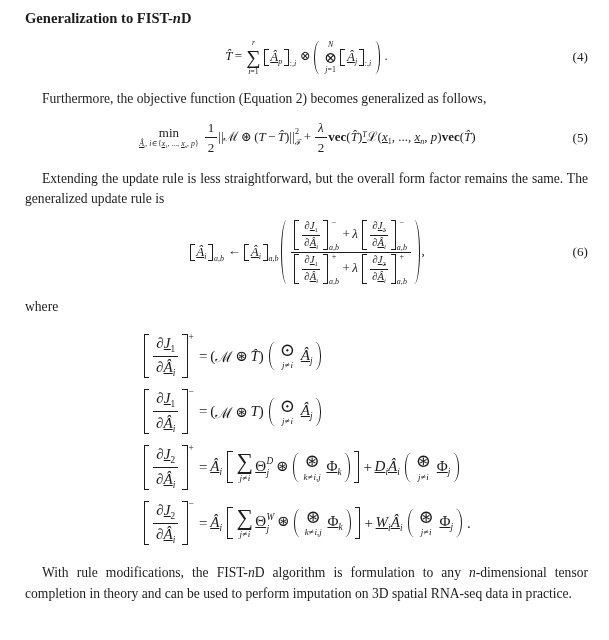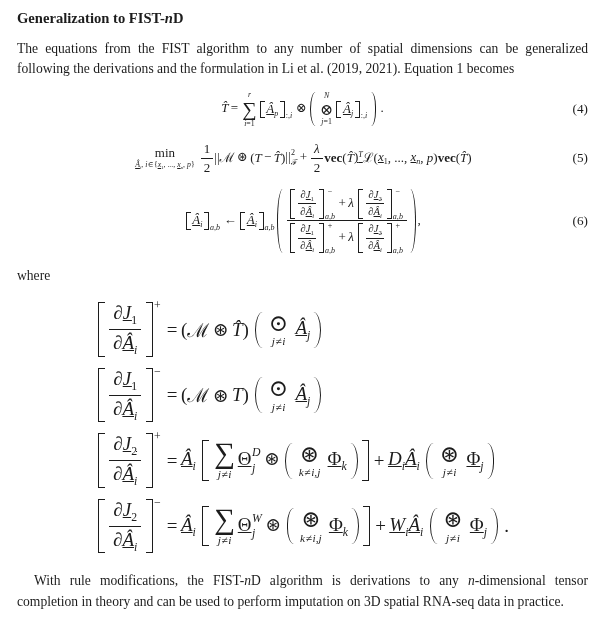--- a/index.html
+++ b/index.html
@@ -2,38 +2,38 @@
 <html><head>
 <meta charset="utf-8">
 <style>
   html,body{margin:0;padding:0;background:#ffffff;}
   body{
     width:609px;height:640px;overflow:hidden;box-sizing:border-box;
     color:#1c1c1c;
     font-family:"Liberation Serif","DejaVu Serif",serif;
     font-size:13.6px;
   }
-  .page{padding:5px 21px 0 17px;}
+  .page{padding:5px 21px 0 25px;}
   h2{font-size:14.6px;margin:5px 0 12px 0;font-weight:bold;}
   .para{text-align:justify;line-height:1.5;margin:0 0 4px 0;}
   .indent{text-indent:17px;}
   .rt-i,.rt-bi{font-style:italic;}
 
   
   .eqrow{position:relative;margin:11px 0 13px 0;min-height:24px;
          display:flex;align-items:center;justify-content:center;}
   .eq{font-size:13px;text-align:center;}
   .eq-inner{display:inline-block;white-space:nowrap;}
   .eqno{position:absolute;right:0;top:50%;transform:translateY(-50%);font-size:13.2px;}
 
   
   .where-label{margin:2px 0 10px 0;}
   .where-block{display:grid;grid-template-columns:max-content max-content;
                justify-content:center;row-gap:11px;column-gap:1px;
-               font-size:19px;margin:16px 0 18px 0;}
+               font-size:15px;margin:16px 0 18px 0;}
   .wl{justify-self:end;display:flex;align-items:center;white-space:nowrap;}
   .wr{justify-self:start;display:flex;align-items:center;white-space:nowrap;}
 
   
   .mr{}
   .mi,.mc{font-style:italic;}
   .mb{font-weight:bold;font-family:Liberation Serif, serif;}
   .mo{margin:0 0.18em;}
   .msp{display:inline-block;width:0.24em;}
   .ms{white-space:nowrap;text-decoration:underline;}
@@ -71,21 +71,20 @@
   .fss-sup{justify-content:flex-start;}
   .fs-t{transform:translateY(-0.15em);}
   .fs-b{transform:translateY(0.25em);}
 </style>
 </head>
 <body>
 
 <div class="page">
   <h2><span class="rt-b">Generalization to FIST-</span><span class="rt-bi">n</span><span class="rt-b">D</span></h2>
 
-  <p class="para"><span class="rt">The equations from the FIST algorithm to any number of spatial dimensions can be generalized following the derivations and the formulation in Li et al. (2019, 2021). Equation 1 becomes</span></p>
 
   <div class="eqrow">
     <span class="eq"><span class="eq-inner"><span class="mc">T̂</span><span class="mo">=</span><span class="mlim">
             <span class="llim llim-t"><span class="mi">r</span></span>
             <span class="lsym sym-big">∑</span>
             <span class="llim llim-b"><span class="mi">i</span><span class="mr">=</span><span class="mr">1</span></span>
           </span><span class="mfence">
             <span class="fd fd-lsq"></span>
             <span class="fcon"><span class="ms"><span class="mi">Â</span><span class="msub"><span class="mi">p</span></span></span></span>
             <span class="fd fd-rsq"></span>
@@ -104,38 +103,40 @@
                 <span class="fd fd-rsq"></span>
                 <span class="fss fss-sub">
                   <span class="fs-b"><span class="mr">:,</span><span class="mi">i</span></span>
                 </span>
               </span></span>
             <span class="fd fd-rpar"></span>
           </span><span class="msp"></span><span class="mr">.</span></span></span>
     <span class="eqno">(4)</span>
   </div>
 
+  <p class="para indent"><span class="rt">Furthermore, the objective function (Equation 2) becomes generalized as follows,</span></p>
 
   <div class="eqrow">
     <span class="eq"><span class="eq-inner"><span class="mlim">
             <span class="lsym sym-word">min</span>
             <span class="llim llim-b"><span class="ms"><span class="mi">Â</span><span class="msub"><span class="mi">i</span></span></span><span class="mr">, </span><span class="mi">i</span><span class="mo">∈</span><span class="mr">{</span><span class="ms"><span class="mi">x</span><span class="msub"><span class="mr">1</span></span></span><span class="mr">, ..., </span><span class="ms"><span class="mi">x</span><span class="msub"><span class="mi">n</span></span></span><span class="mr">, </span><span class="mi">p</span><span class="mr">}</span></span>
           </span><span class="msp"></span><span class="mfrac">
             <span class="fnum"><span class="mr">1</span></span>
             <span class="fden"><span class="mr">2</span></span>
           </span><span class="mr">||</span><span class="mr">ℳ</span><span class="mo">⊛</span><span class="mr">(</span><span class="mc">T</span><span class="mo">−</span><span class="mc">T̂</span><span class="mr">)</span><span class="ms"><span class="mr">||</span><span class="msk">
               <span class="msk-t"><span class="mr">2</span></span>
               <span class="msk-b"><span class="mr">ℱ</span></span>
             </span></span><span class="mo">+</span><span class="mfrac">
             <span class="fnum"><span class="mi">λ</span></span>
             <span class="fden"><span class="mr">2</span></span>
           </span><span class="mb">vec</span><span class="mr">(</span><span class="mc">T̂</span><span class="ms"><span class="mr">)</span><span class="msup"><span class="mi">T</span></span></span><span class="mr">ℒ</span><span class="mr">(</span><span class="ms"><span class="mi">x</span><span class="msub"><span class="mr">1</span></span></span><span class="mr">, ..., </span><span class="ms"><span class="mi">x</span><span class="msub"><span class="mi">n</span></span></span><span class="mr">, </span><span class="mi">p</span><span class="mr">)</span><span class="mb">vec</span><span class="mr">(</span><span class="mc">T̂</span><span class="mr">)</span></span></span>
     <span class="eqno">(5)</span>
   </div>
 
+  <p class="para indent"><span class="rt">Extending the update rule is less straightforward, but the overall form factor remains the same. The generalized update rule is</span></p>
 
   <div class="eqrow">
     <span class="eq"><span class="eq-inner"><span class="mfence">
             <span class="fd fd-lsq"></span>
             <span class="fcon"><span class="ms"><span class="mi">Â</span><span class="msub"><span class="mi">i</span></span></span></span>
             <span class="fd fd-rsq"></span>
             <span class="fss fss-sub">
               <span class="fs-b"><span class="mi">a</span><span class="mr">,</span><span class="mi">b</span></span>
             </span>
           </span><span class="mo">←</span><span class="mfence">
@@ -356,14 +357,14 @@
               <span class="lsym sym-med">⊛</span>
               <span class="llim llim-b"><span class="mi">j</span><span class="mo">≠</span><span class="mi">i</span></span>
             </span><span class="msp"></span><span class="ms"><span class="mr">Φ</span><span class="msub"><span class="mi">j</span></span></span></span>
           <span class="fd fd-rpar"></span>
         </span>
         <span class="msp"></span>
         <span class="mr">.</span>
       </span>
     </div>
 
-  <p class="para indent"><span class="rt">With rule modifications, the FIST-</span><span class="rt-i">n</span><span class="rt">D algorithm is derivations to any </span><span class="rt-i">n</span><span class="rt">-dimensional tensor completion in theory and can be used to perform imputation on 3D spatial RNA-seq data in practice.</span></p>
+  <p class="para indent"><span class="rt">With rule modifications, the FIST-</span><span class="rt-i">n</span><span class="rt">D algorithm is formulation to any </span><span class="rt-i">n</span><span class="rt">-dimensional tensor completion in theory and can be used to perform imputation on 3D spatial RNA-seq data in practice.</span></p>
 </div>
 
 </body></html>

